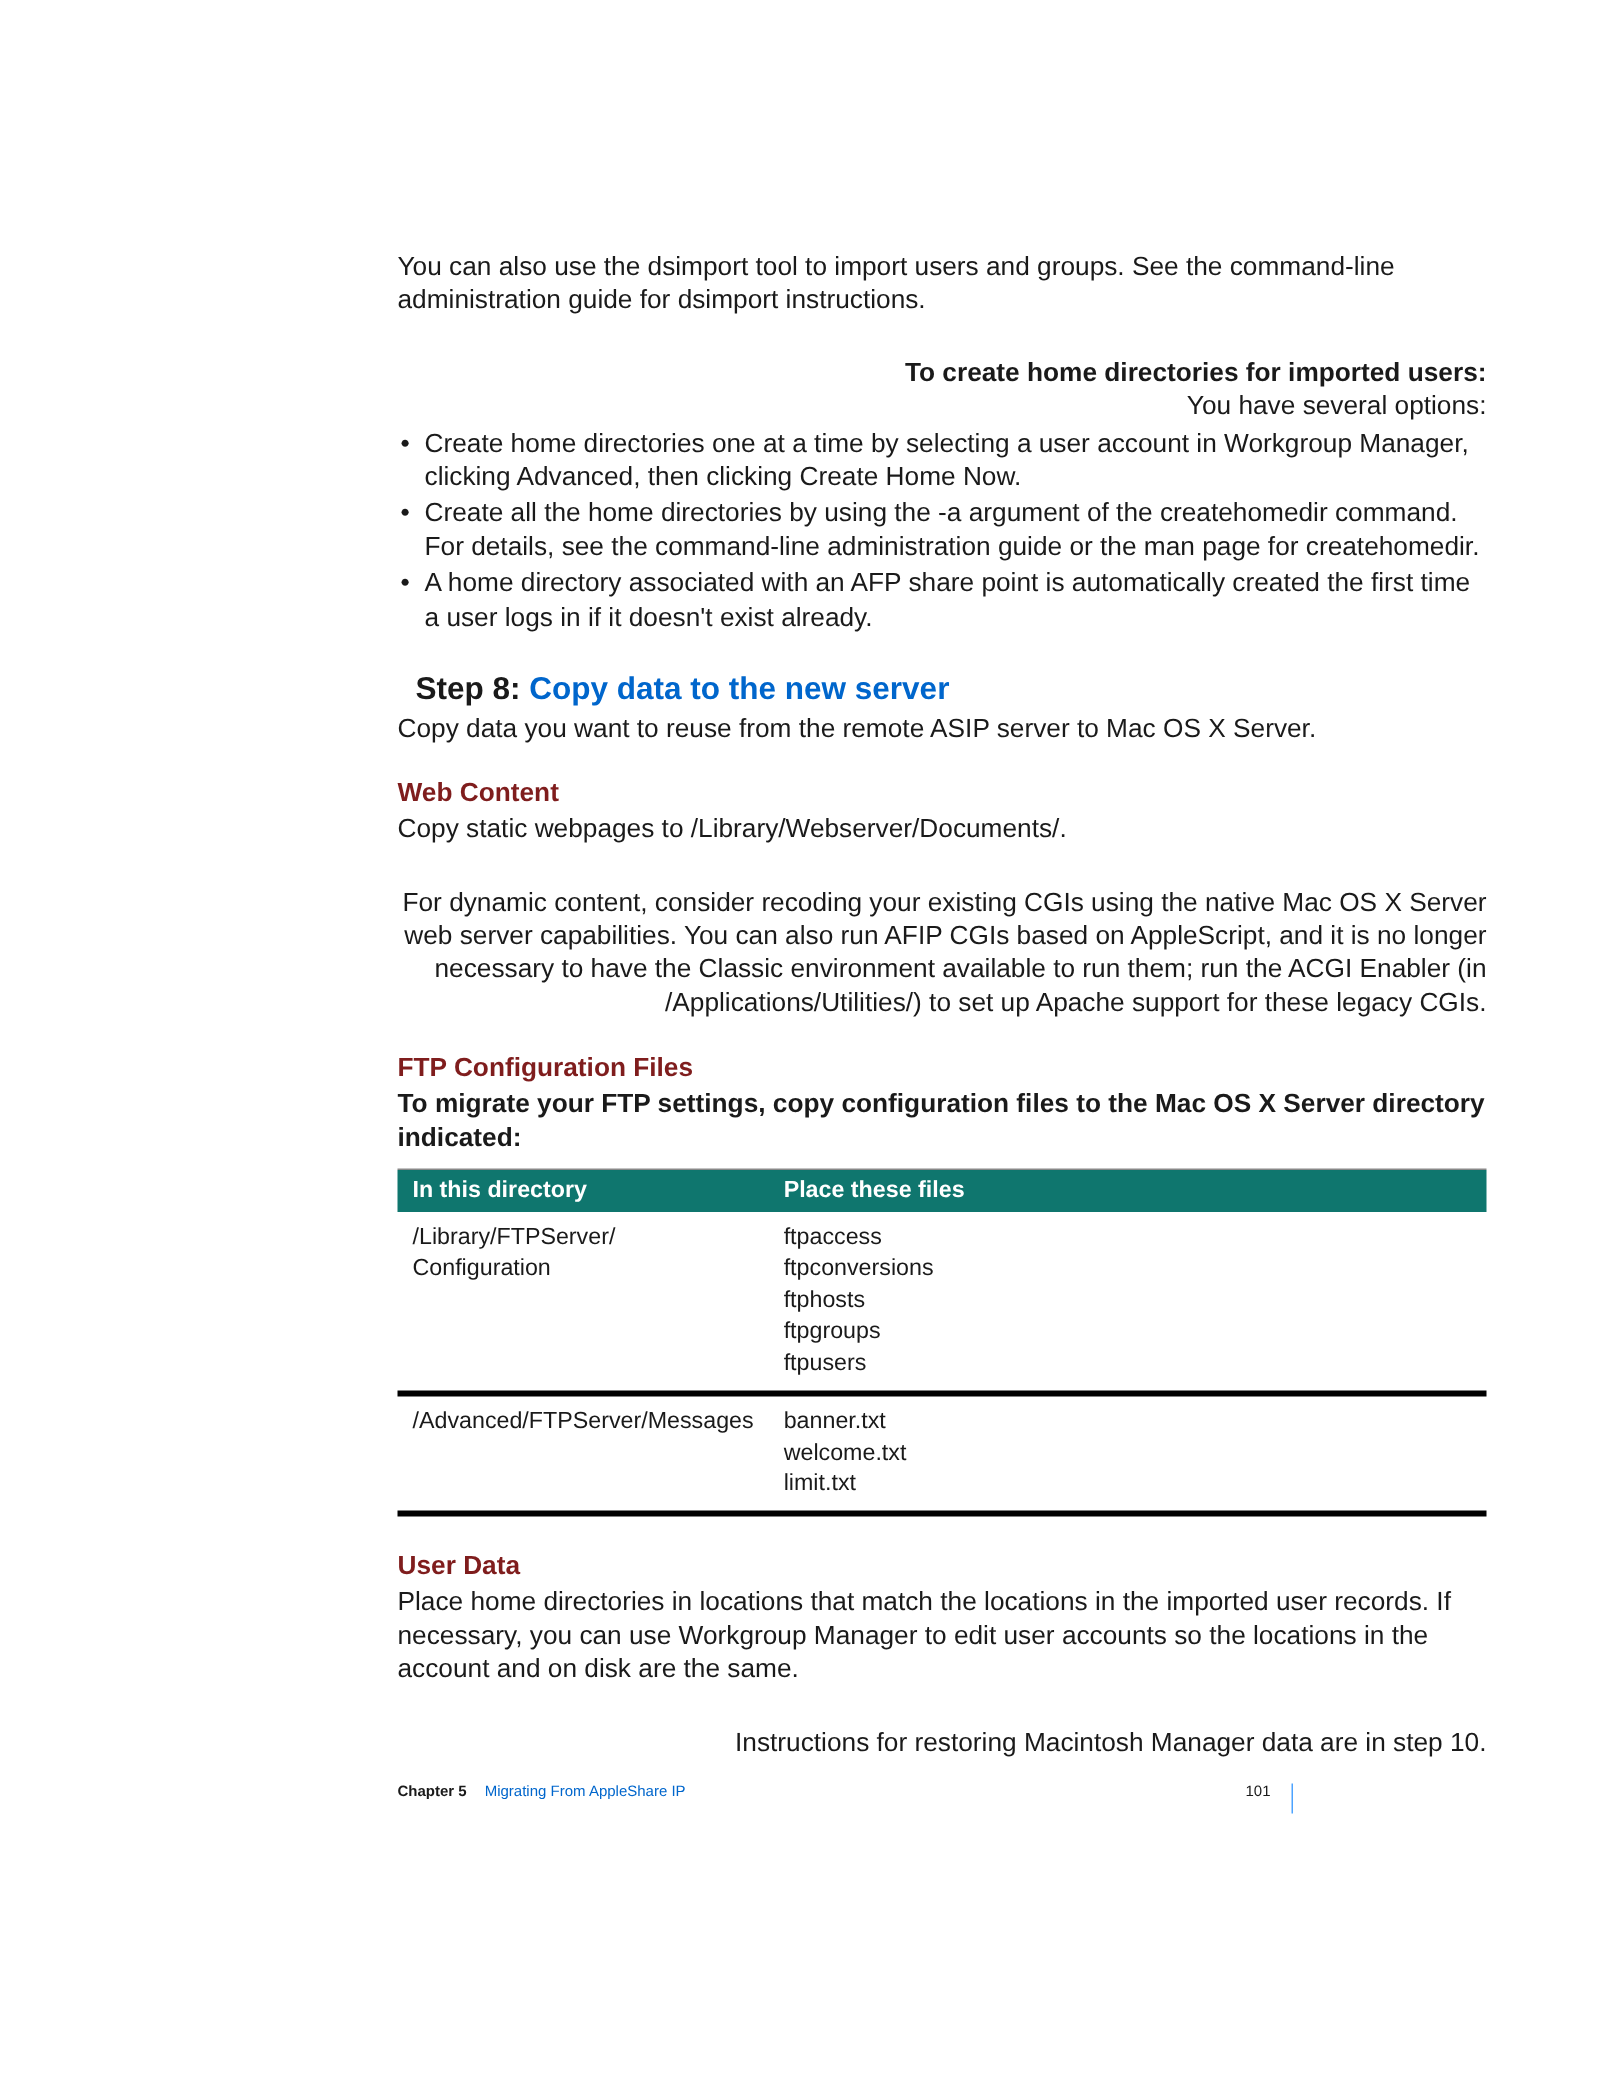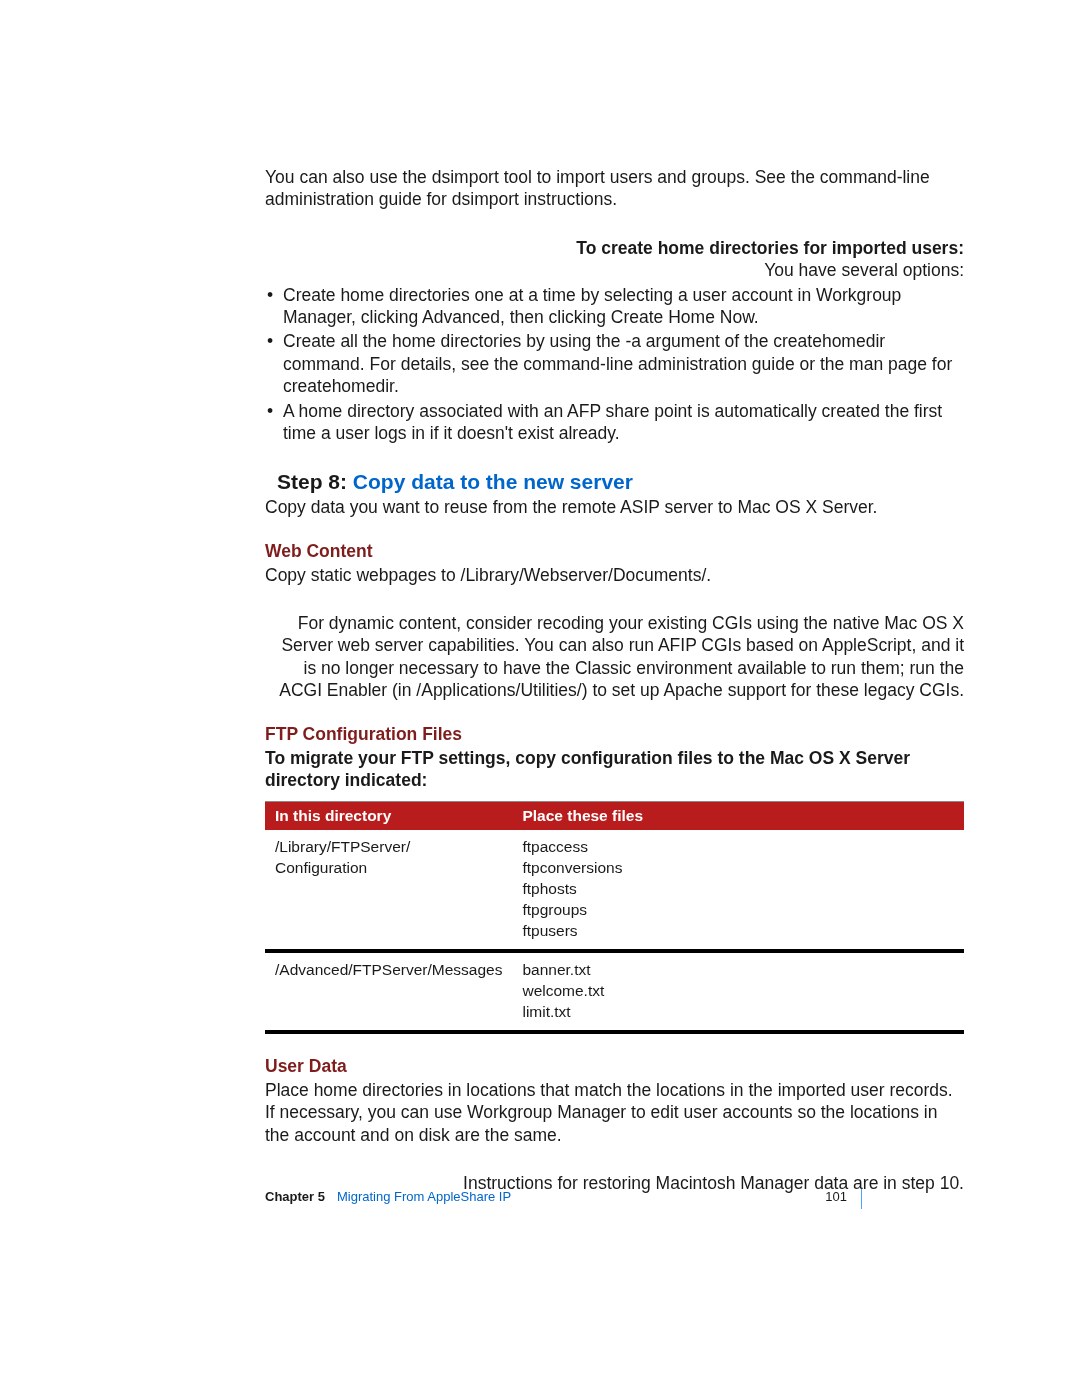--- a/index.html
+++ b/index.html
@@ -7,21 +7,21 @@
     padding: 0;
     background: #ffffff;
     font-family: "Helvetica Neue", Helvetica, Arial, sans-serif;
     color: #1a1a1a;
   }
   .page {
     width: 1080px;
     height: 1397px;
     position: relative;
     box-sizing: border-box;
-    padding: 166px 116px 0 265px;
+    padding: 166px 89px 0 265px;
   }
   .body-text {
     font-size: 17.5px;
     line-height: 1.28;
     margin: 0 0 10px 0;
   }
   .bold {
     font-weight: 700;
   }
   .section-gap {
@@ -64,21 +64,21 @@
     color: #7f1d1d;
     margin: 22px 0 2px 0;
   }
   table.ftp-table {
     width: 100%;
     border-collapse: collapse;
     margin: 10px 0 0 0;
     font-size: 15.5px;
   }
   table.ftp-table thead th {
-    background: #b91c1c;
+    background: #0f766e;
     color: #ffffff;
     font-weight: 700;
     text-align: left;
     padding: 5px 10px;
     border-top: 1px solid #888;
   }
   table.ftp-table td {
     padding: 7px 10px;
     vertical-align: top;
     border-bottom: 4px solid #000000;
@@ -91,21 +91,21 @@
   .footer {
     position: absolute;
     bottom: 188px;
     left: 265px;
     right: 218px;
     border-right: 1.5px solid #4da3ff;
     padding-right: 14px;
     display: flex;
     justify-content: space-between;
     align-items: baseline;
-    font-size: 13px;
+    font-size: 10px;
     height: 20px;
   }
   .footer-left {
     display: flex;
     gap: 12px;
   }
   .footer-chapter {
     font-weight: 700;
     color: #1a1a1a;
   }

